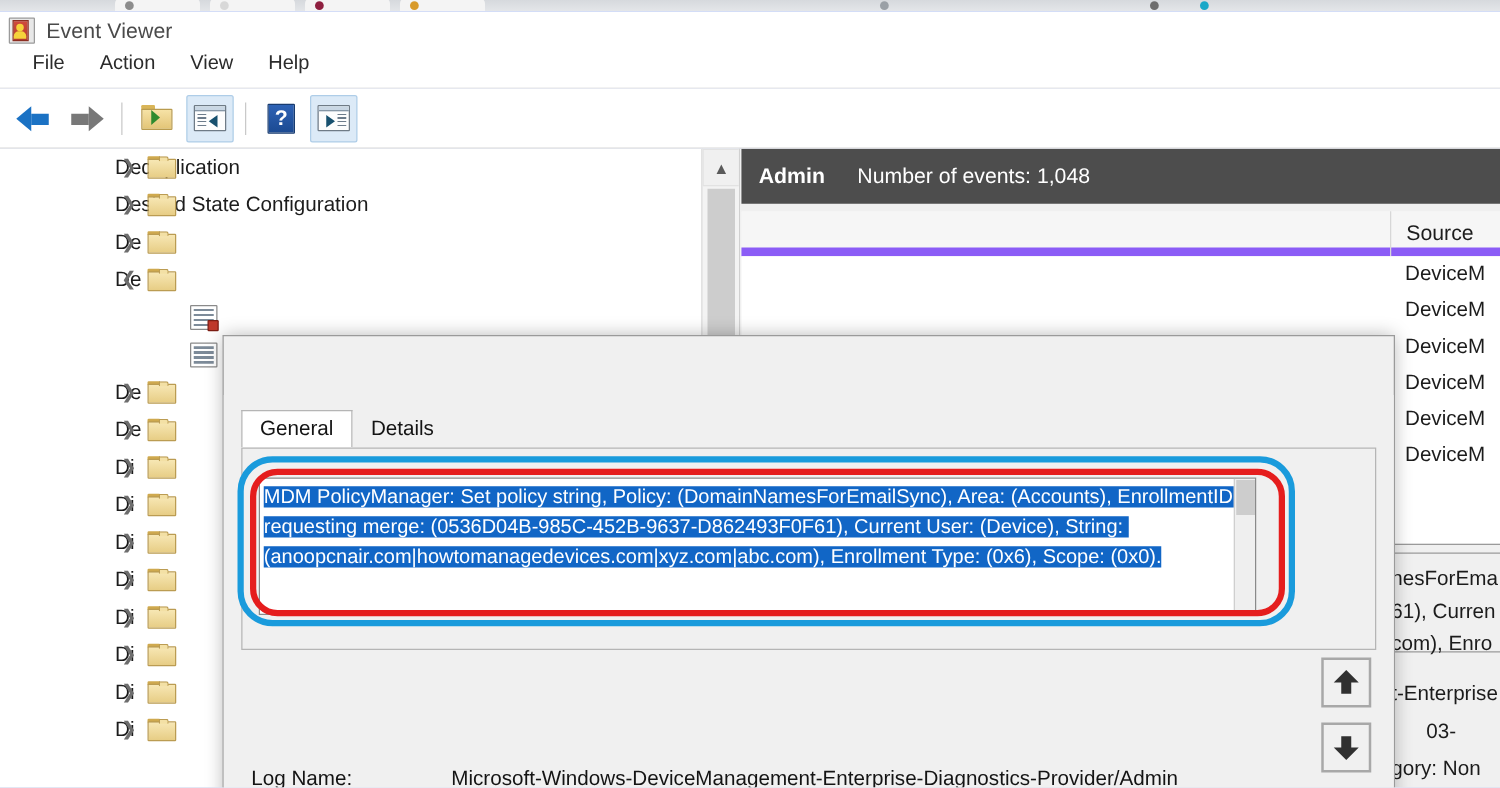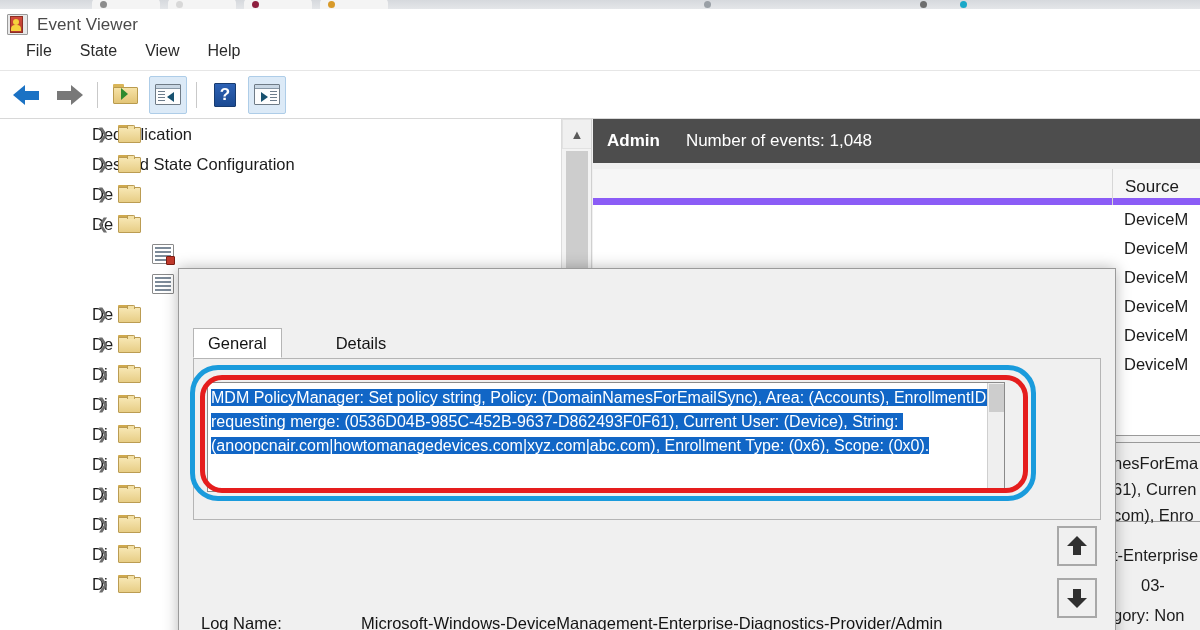--- a/index.html
+++ b/index.html
@@ -332,21 +332,21 @@
     font-size: 22px; color: #1a1a1a; cursor: default;
   }
 
   .dlg-body {
     position: absolute; left: 0; top: 47px; width: 936px; height: 432px;
     background: #f0f0f0;
   }
 
   .tabstrip2 {
     position: absolute; left: 14px; top: 10px; height: 32px;
-    display: flex; align-items: flex-end; gap: 39px;
+    display: flex; align-items: flex-end;
   }
   .tab2 {
     height: 30px; padding: 0 14px;
     display: flex; align-items: center;
     font-size: 16.5px; color: #141414; cursor: default;
     border: 1px solid transparent;
   }
   .tab2.active {
     background: #ffffff;
     border-color: #b5b5b5; border-bottom-color: #ffffff;
@@ -456,21 +456,21 @@
       <div class="app-icon">
         <div class="ic-inner"></div>
           <div class="ic-person"></div>
           <div class="ic-body"></div>
       </div>
       <div class="app-title">Event Viewer</div>
     </div>
 
     <div class="menubar">
       <div class="menu-item">File</div>
-      <div class="menu-item">State</div>
+      <div class="menu-item">Action</div>
       <div class="menu-item">View</div>
       <div class="menu-item">Help</div>
     </div>
 
     <div class="toolbar">
       <div class="tb-btn">
         <div class="arrow-glyph arrow-back">
           <div class="shaft"></div>
             <div class="head"></div>
         </div>

